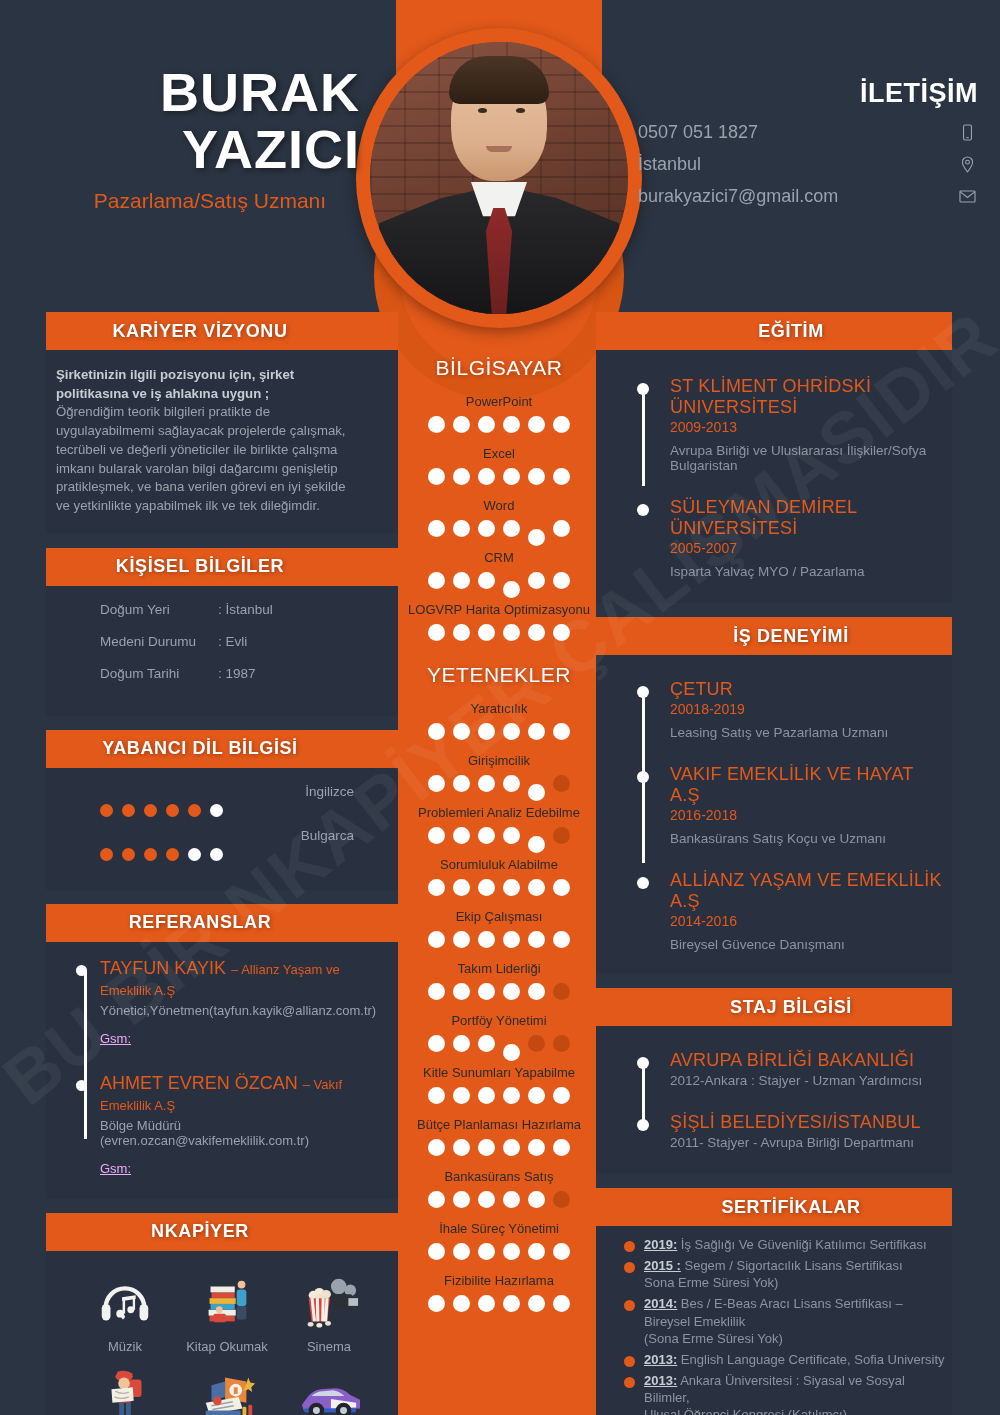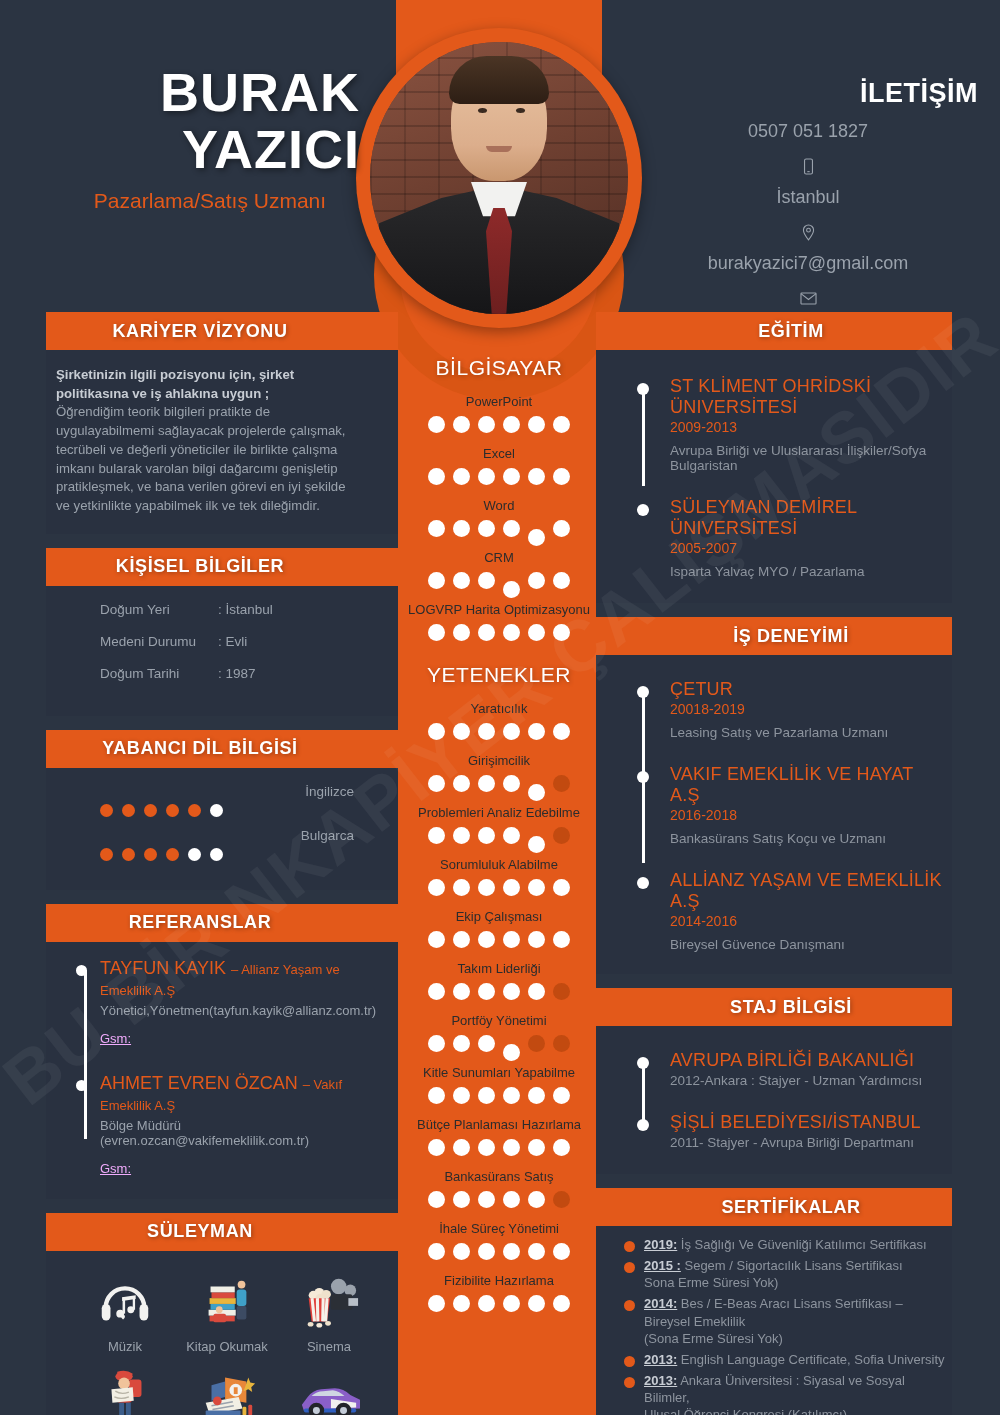--- a/index.html
+++ b/index.html
@@ -117,21 +117,21 @@
   .name-1, .name-2 {
     color: #ffffff; font-size: 54px; font-weight: 700; line-height: 1.05;
     letter-spacing: 1px; text-shadow: 2px 2px 6px rgba(0,0,0,.45);
   }
   .job-title { color: #e3591a; font-size: 21px; margin-top: 12px; text-align: center; }
 
   .contact { position: absolute; right: 22px; top: 78px; width: 340px; z-index: 8; text-align: right; }
   .contact-title { color: #ffffff; font-size: 27px; font-weight: 600; letter-spacing: .5px; margin-bottom: 12px; }
   .contact-row {
     display: flex; align-items: center; justify-content: space-between;
-    gap: 13px; margin-bottom: 10px; flex-direction: column;
+    gap: 13px; margin-bottom: 10px;
   }
   .contact-row .txt { color: #9aa2ac; font-size: 18px; }
   .contact-row.small .txt { font-size: 13px; }
   .ci { width: 22px; height: 22px; flex: 0 0 22px; display: flex; align-items: center; justify-content: center; color: #9aa2ac; }
   .ci svg { width: 19px; height: 19px; fill: none; stroke: #9aa2ac; stroke-width: 1.4; }
 
   
   .col-left  { position: absolute; left: 46px;  top: 312px; width: 352px; z-index: 5; }
   .col-right { position: absolute; left: 596px; top: 312px; width: 356px; z-index: 5; }
   .col-mid   { position: absolute; left: 396px; top: 356px; width: 206px; z-index: 7; }
@@ -352,21 +352,21 @@
             <span>AHMET EVREN ÖZCAN</span>
             <span class="rorg">– Vakıf Emeklilik A.Ş</span>
           </div>
           <div class="rdesc">Bölge Müdürü (evren.ozcan@vakifemeklilik.com.tr)</div>
           <a class="rgsm" href="#">Gsm:</a>
         </div>
       </div>
     </div>
     <div class="spacer"></div>
 
-    <div class="sec-head">SÜLEYMAN</div>
+    <div class="sec-head">NKAPİYER</div>
     <div class="sec-body" style="padding:0 10px 14px 0;">
       <div class="hobby-grid">
 
         <div class="hobby">
           <div class="hicon">
             <svg viewBox="0 0 64 64">
               <path d="M12 38 A20 20 0 0 1 52 38" fill="none" stroke="#f2f2f0" stroke-width="4.5"></path>
               <rect x="8" y="34" width="9" height="17" rx="4.5" fill="#f2f2f0"></rect>
               <rect x="47" y="34" width="9" height="17" rx="4.5" fill="#f2f2f0"></rect>
               <circle cx="27" cy="44" r="4" fill="#f2f2f0"></circle>

